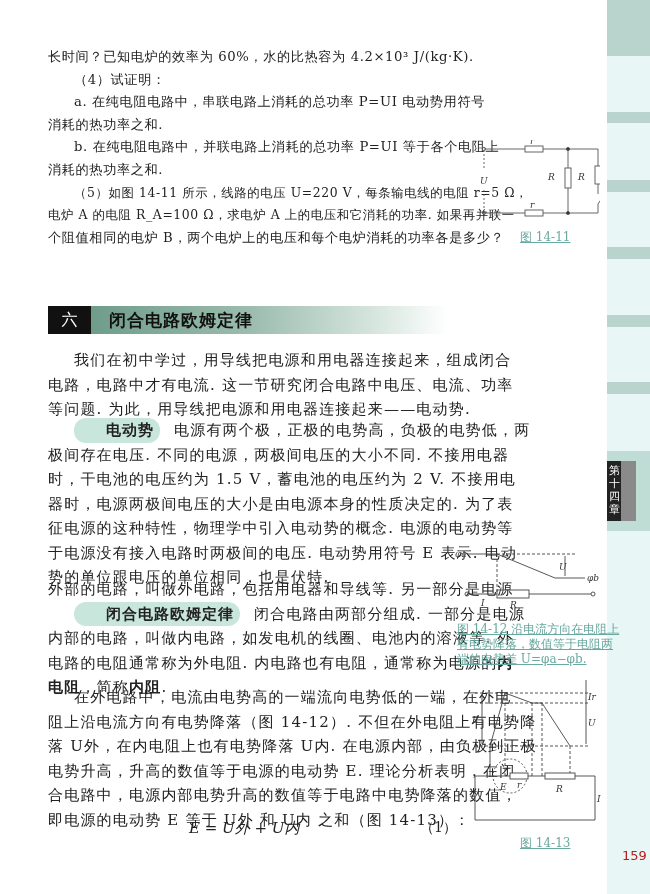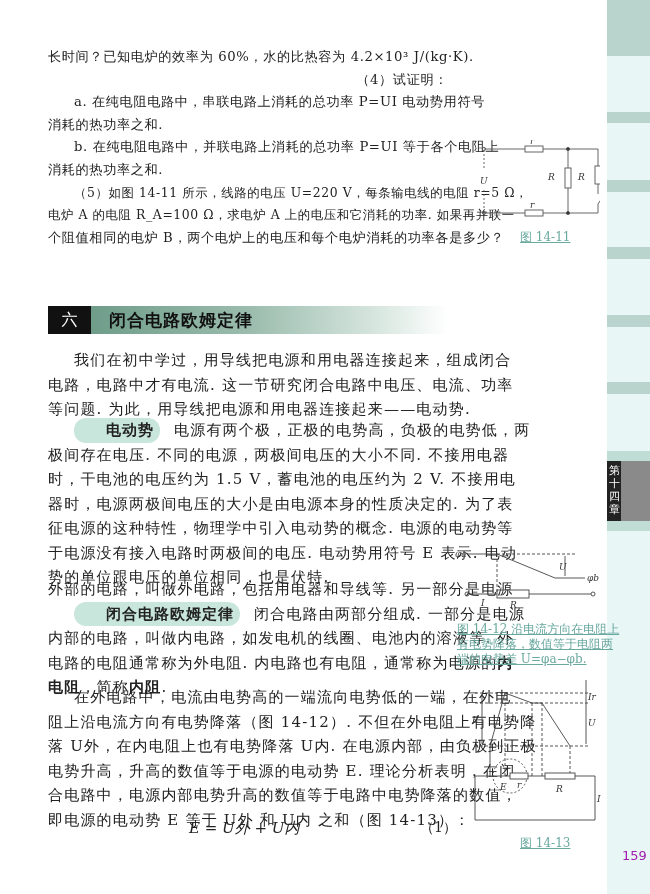--- a/index.html
+++ b/index.html
@@ -1,31 +1,31 @@
 <!DOCTYPE html>
 <html><head>
 <meta charset="utf-8">
 <style>
   html,body{margin:0;padding:0;}
   body{width:650px;height:894px;background:#fff;position:relative;overflow:hidden;font-family:"DejaVu Serif","Liberation Serif",serif;color:#222;}
   .page{position:absolute;left:0;top:0;width:650px;height:894px;}
   .p{position:absolute;left:48px;width:400px;font-size:13.2px;line-height:22.6px;letter-spacing:0.6px;}
   .line{display:block;white-space:nowrap;}
-  .ind{text-indent:26px;text-align:right;}
+  .ind{text-indent:26px;}
   .big{font-size:15px;line-height:24.5px;letter-spacing:1.2px;}
   .bold{font-family:"DejaVu Sans","Liberation Sans",sans-serif;font-weight:bold;}
   .tag{display:inline-block;background:#c9e6dd;font-family:"DejaVu Sans","Liberation Sans",sans-serif;font-weight:bold;padding:0 6px;margin-right:14px;letter-spacing:1px;border-radius:12px;}
   .heading{position:absolute;left:48px;top:306px;height:28px;width:400px;display:flex;}
   .heading .num{width:43px;background:#111;color:#fff;font-family:"DejaVu Sans",sans-serif;font-size:16px;line-height:28px;text-align:center;}
   .heading .title{flex:1;background:linear-gradient(90deg,#6f9d8a 0%,#9cbdae 45%,#d7e6df 80%,#fff 100%);font-family:"DejaVu Sans",sans-serif;font-weight:bold;font-size:17px;line-height:28px;padding-left:18px;letter-spacing:1px;color:#111;}
   .sidebar{position:absolute;left:607px;top:0;width:43px;height:894px;background:#e8f6f6;}
   .sidebar .band{position:absolute;left:0;width:43px;background:#b8d4cc;}
-  .chapter-tab{position:absolute;left:607px;top:461px;width:43px;height:60px;background:linear-gradient(90deg,#222 0 14px,#8a8a8a 14px 100%);}
+  .chapter-tab{position:absolute;left:607px;top:461px;width:29px;height:60px;background:linear-gradient(90deg,#222 0 14px,#8a8a8a 14px 100%);}
   .chapter-tab .txt{position:absolute;left:1px;top:3px;width:13px;color:#fff;font-size:11px;line-height:13px;font-family:"DejaVu Sans",sans-serif;text-align:center;}
-  .pagenum{position:absolute;left:622px;top:848px;font-family:"DejaVu Sans",sans-serif;font-size:13px;color:#a21caf;}
+  .pagenum{position:absolute;left:622px;top:848px;font-family:"DejaVu Sans",sans-serif;font-size:13px;color:#b91c1c;}
   .cap{position:absolute;font-size:12px;color:#6aa9a0;line-height:15px;font-family:"DejaVu Serif",serif;text-decoration:underline;}
   svg{position:absolute;}
   svg text{font-family:"DejaVu Serif",serif;font-style:italic;}
 </style>
 </head>
 <body>
 
 <div class="page">
 
   <div class="sidebar">

